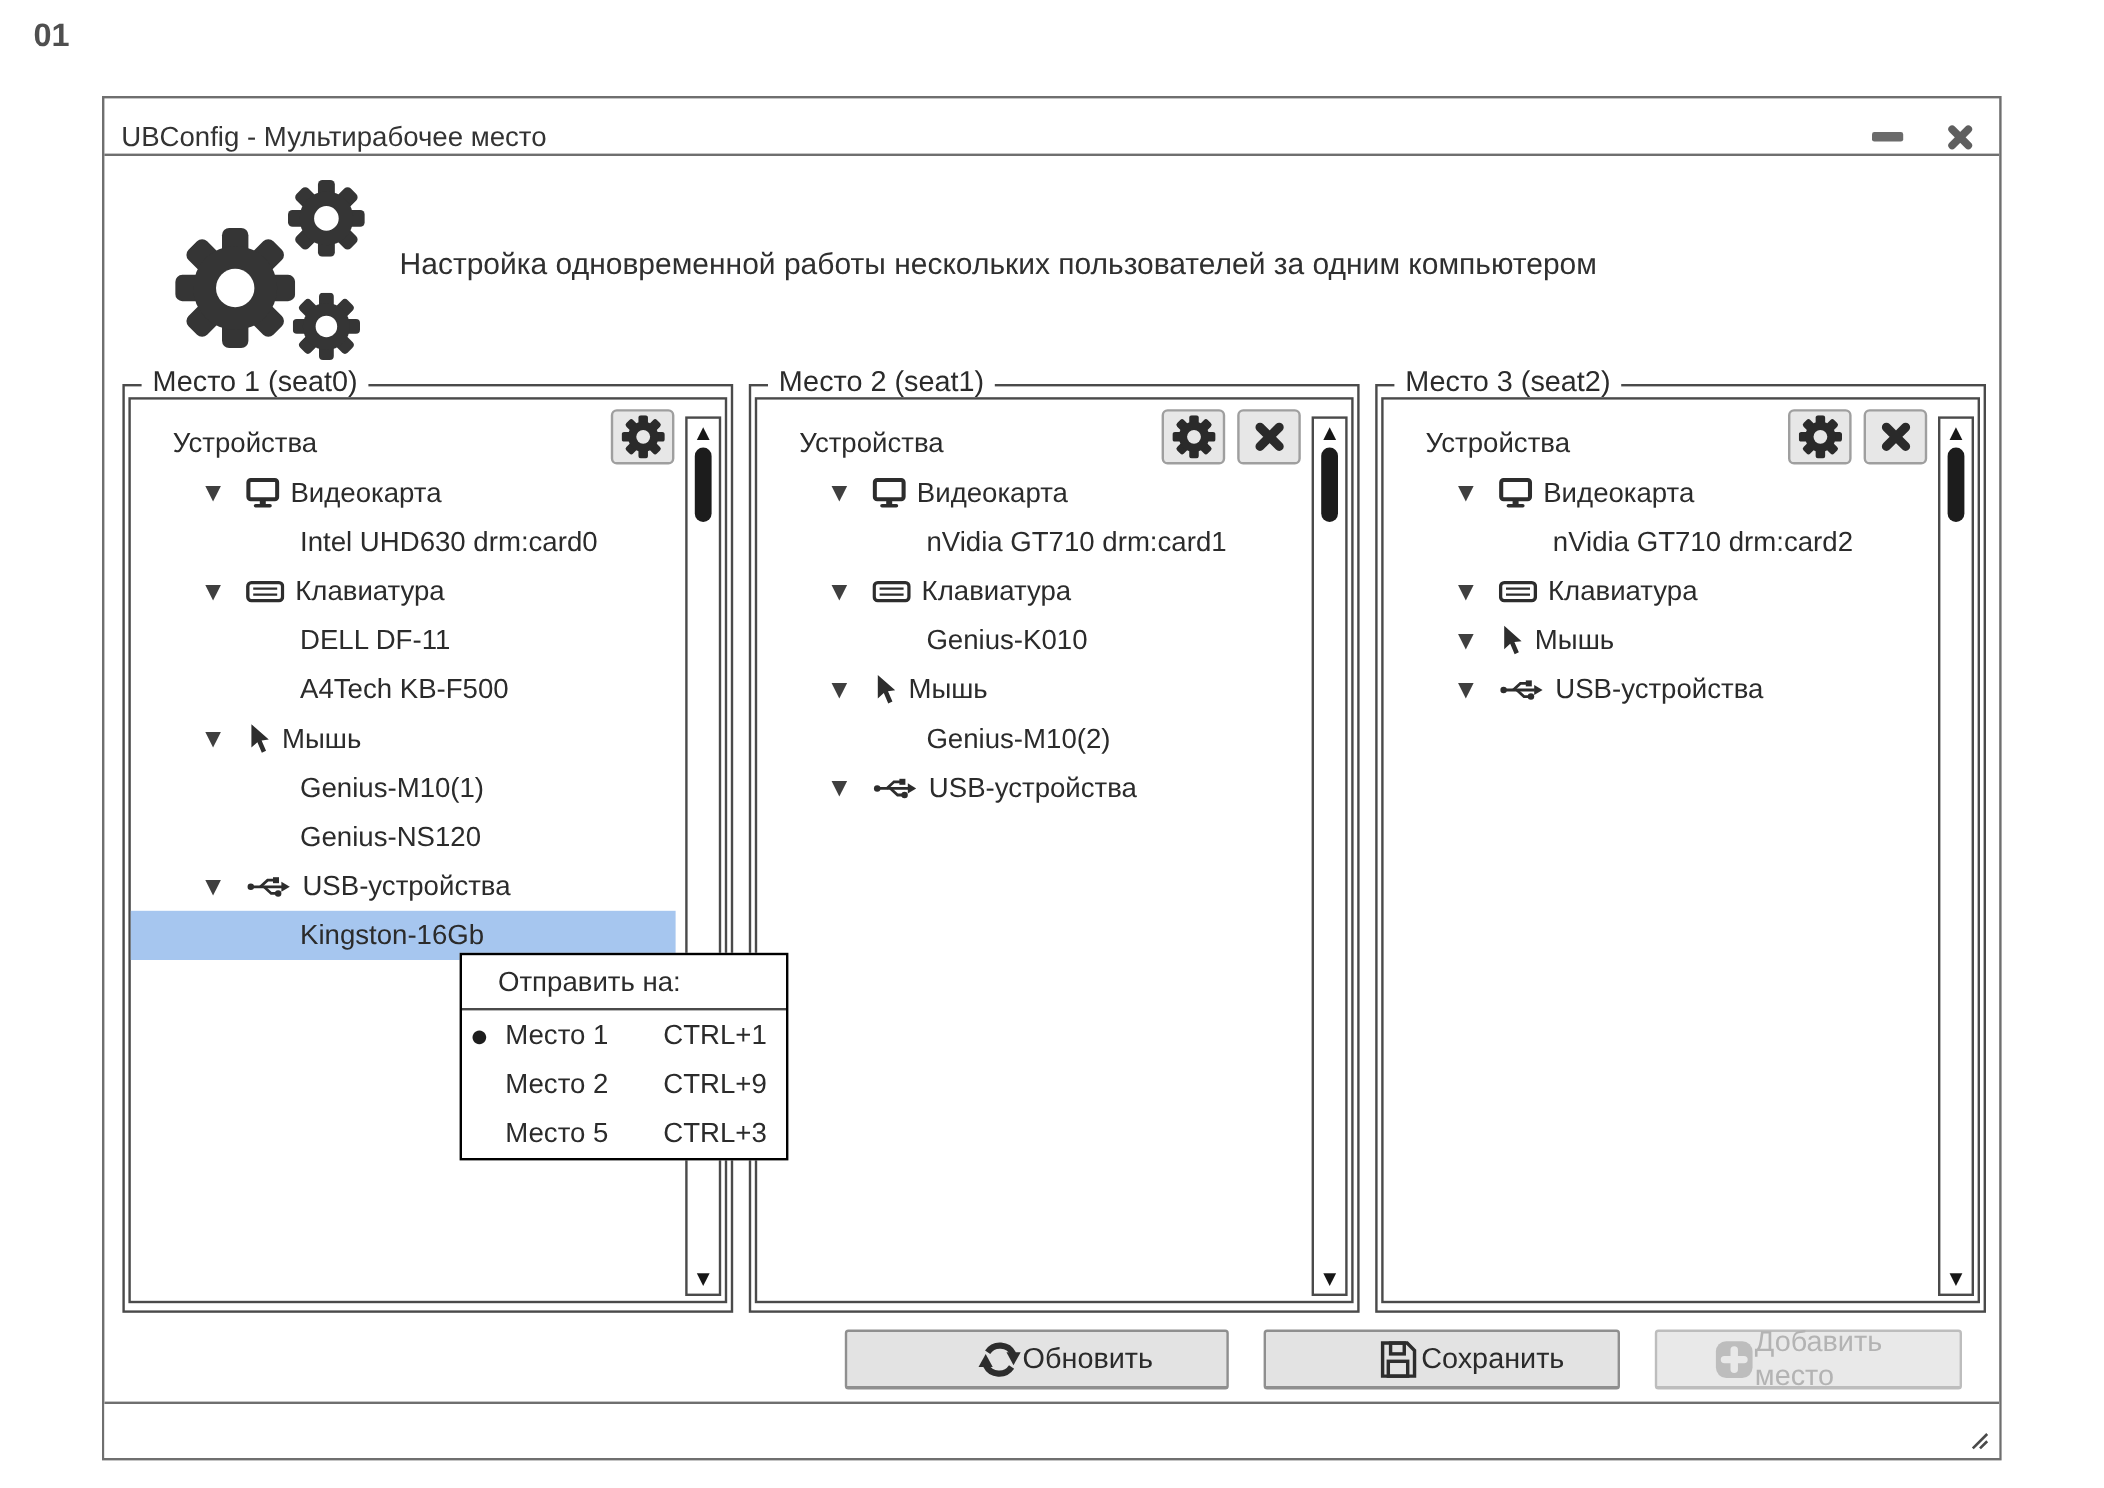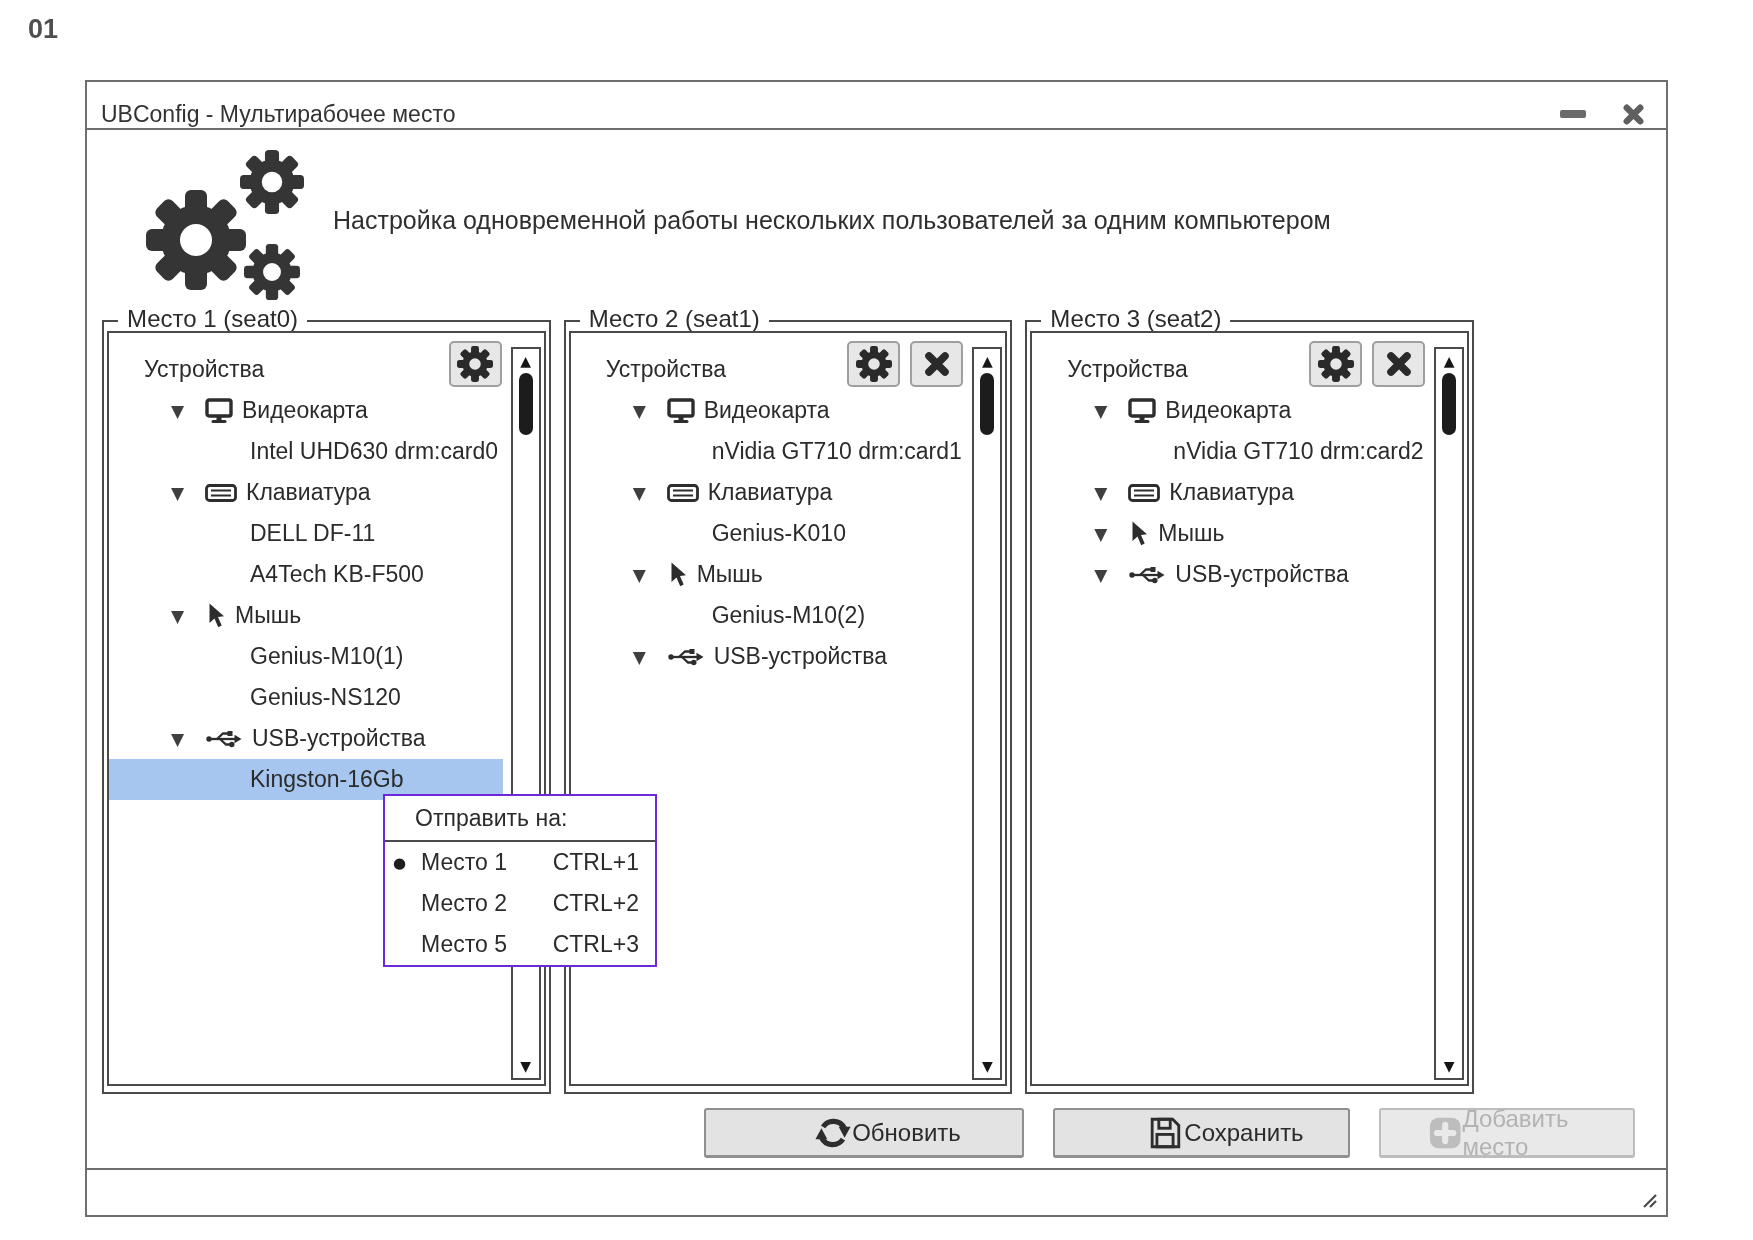--- a/index.html
+++ b/index.html
@@ -26,21 +26,21 @@
   .logo{position:absolute;left:45px;top:62px;width:200px;height:150px;color:#353535;}
   .logo svg{position:absolute;}
   .gear-big{left:14px;top:46px;width:100px;height:100px;}
   .gear-small-top{left:108px;top:6px;width:64px;height:64px;}
   .gear-small-bot{left:112px;top:100px;width:56px;height:56px;}
   .description{
     position:absolute;left:246px;top:124px;width:1200px;font-size:25px;color:#2f2f2f;
   }
 
   
-  .panels{position:absolute;left:15px;top:226px;width:1372px;height:786px;display:flex;gap:13px;}
+  .panels{position:absolute;left:15px;top:226px;width:1553px;height:786px;display:flex;gap:13px;}
   .panel{
     position:relative;flex:1;margin-top:12px;border:2px solid #4a4a4a;background:#fff;
     box-sizing:border-box;
   }
   .panel-legend{
     position:absolute;top:-17px;left:14px;background:#fff;padding:0 9px;font-size:24px;color:#2b2b2b;
   }
   .tree{
     position:absolute;left:3px;right:3px;top:9px;bottom:6px;border:2px solid #4a4a4a;
     display:flex;box-sizing:border-box;background:#fff;
@@ -64,21 +64,21 @@
   .scrollbar{
     width:30px;margin:14px 3px 4px 8px;border:2px solid #4a4a4a;display:flex;flex-direction:column;
     align-items:center;box-sizing:border-box;padding:5px 0;gap:5px;background:#fff;
   }
   .sb-arrow{font-size:14px;color:#161616;line-height:1;cursor:pointer;font-family:"DejaVu Sans",sans-serif;}
   .sb-thumb{width:14px;height:62px;background:#1c1c1c;border-radius:7px;cursor:grab;}
   .sb-spacer{flex:1;}
 
   
   .ctx-menu{
-    position:absolute;left:296px;top:712px;width:274px;background:#fff;border:2px solid #6d28d9;
+    position:absolute;left:296px;top:712px;width:274px;background:#fff;border:2px solid #000000;
     z-index:10;box-sizing:border-box;
   }
   .ctx-title{height:44px;display:flex;align-items:center;padding-left:30px;font-size:23px;border-bottom:2px solid #4a4a4a;}
   .ctx-item{height:41px;display:flex;align-items:center;font-size:23px;cursor:pointer;}
   .ctx-bullet{width:28px;padding-left:8px;font-size:15px;color:#1d1d1d;text-align:left;visibility:hidden;font-family:"DejaVu Sans",sans-serif;}
   .ctx-item.on .ctx-bullet{visibility:visible;}
   .ctx-shortcut{margin-left:auto;padding-right:16px;}
 
   
   .footer{position:absolute;right:31px;top:1026px;display:flex;gap:29px;}
@@ -405,21 +405,21 @@
   <div class="ctx-menu">
     <div class="ctx-title">Отправить на:</div>
     <div class="ctx-item on">
       <span class="ctx-bullet">●</span>
       <span>Место 1</span>
       <span class="ctx-shortcut">CTRL+1</span>
     </div>
     <div class="ctx-item">
       <span class="ctx-bullet">●</span>
       <span>Место 2</span>
-      <span class="ctx-shortcut">CTRL+2</span>
+      <span class="ctx-shortcut">CTRL+9</span>
     </div>
     <div class="ctx-item">
       <span class="ctx-bullet">●</span>
       <span>Место 5</span>
       <span class="ctx-shortcut">CTRL+3</span>
     </div>
   </div>
 
   <div class="footer">
     <div class="f-btn refresh">

